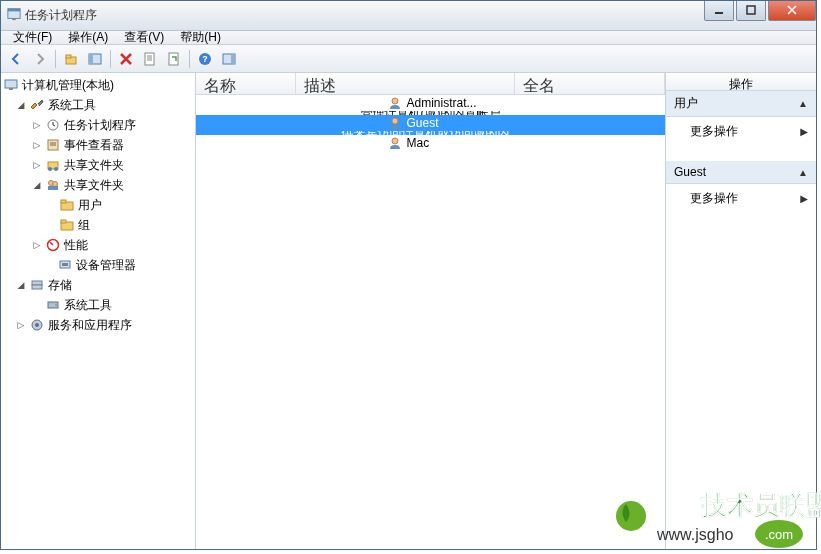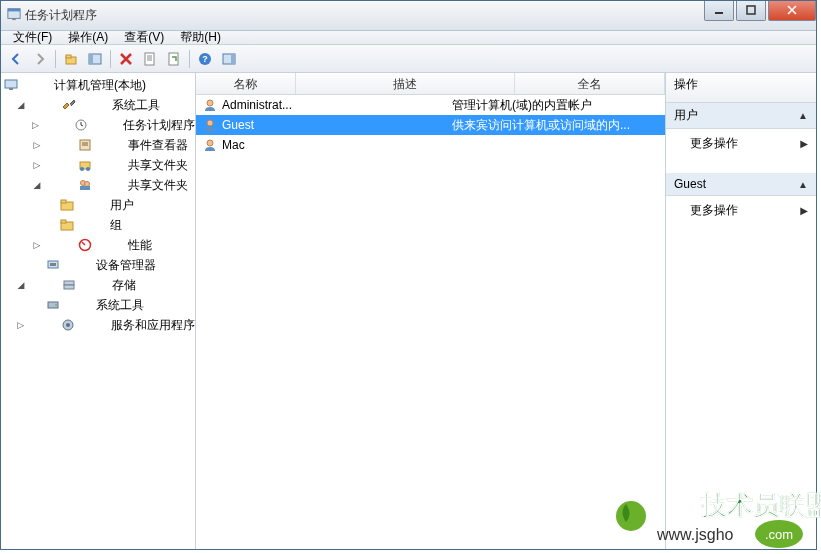--- a/index.html
+++ b/index.html
@@ -11,33 +11,33 @@
 .titlebar-btn { width: 30px; height: 20px; margin-left: 2px; border: 1px solid #7a8a9a; border-top: none; background: linear-gradient(to bottom, #e8eef5, #c8d4e0); display: flex; align-items: center; justify-content: center; font-size: 10px; border-radius: 0 0 2px 2px; }
 .titlebar-btn.close { background: linear-gradient(to bottom, #e98a7a, #d44a2a); color: #fff; width: 48px; }
 .titlebar-btn svg { width: 10px; height: 10px; }
 .menubar { height: 14px; background: linear-gradient(to bottom, #f4f6f9, #e8ecf2); border-bottom: 1px solid #c8d0d8; display: flex; align-items: center; padding: 0 4px; font-size: 12px; }
 .menu-item { padding: 2px 8px; cursor: default; }
 .toolbar { height: 28px; background: linear-gradient(to bottom, #f8f9fb, #e8ecf2); border-bottom: 1px solid #c8d0d8; display: flex; align-items: center; padding: 0 4px; gap: 2px; }
 .tool-btn { width: 22px; height: 22px; display: flex; align-items: center; justify-content: center; border: 1px solid transparent; border-radius: 2px; }
 .tool-sep { width: 1px; height: 18px; background: #b8c4d0; margin: 0 2px; }
 .content { flex: 1; display: flex; overflow: hidden; }
 .tree-pane { width: 195px; border-right: 1px solid #c8d0d8; overflow: auto; padding: 2px 0; font-size: 12px; background: #fff; }
-.tree-node { display: flex; align-items: center; height: 20px; padding-left: 4px; white-space: nowrap; cursor: default; gap: 32px; }
+.tree-node { display: flex; align-items: center; height: 20px; padding-left: 4px; white-space: nowrap; cursor: default; }
 .tree-toggle { width: 12px; height: 12px; display: inline-flex; align-items: center; justify-content: center; font-size: 9px; color: #555; margin-right: 2px; }
 .tree-icon { width: 16px; height: 16px; margin-right: 3px; display: inline-flex; align-items: center; justify-content: center; }
 .list-pane { flex: 1; border-right: 1px solid #c8d0d8; display: flex; flex-direction: column; background: #fff; font-size: 12px; }
 .list-header { display: flex; height: 22px; background: linear-gradient(to bottom, #fdfdfd, #eef1f5); border-bottom: 1px solid #d0d8e0; }
-.list-col { border-right: 1px solid #d8dee6; padding: 3px 8px; font-size: 12px; color: #333; text-align: center; }
+.list-col { border-right: 1px solid #d8dee6; padding: 3px 8px; font-size: 16px; color: #333; }
 .list-body { flex: 1; overflow: auto; }
-.list-row { display: flex; height: 20px; align-items: center; }
+.list-row { display: flex; height: 20px; align-items: center; flex-direction: column; }
 .list-row.selected { background: #3399ff; color: #fff; }
 .list-cell { padding: 0 6px; overflow: hidden; white-space: nowrap; text-overflow: ellipsis; display: flex; align-items: center; }
 .user-icon { width: 16px; height: 16px; margin-right: 4px; display: inline-flex; align-items: center; justify-content: center; flex-shrink: 0; }
 .actions-pane { width: 150px; background: #fff; font-size: 12px; }
-.actions-header { height: 30px; background: linear-gradient(to bottom, #fdfdfd, #eef1f5); border-bottom: 1px solid #d0d8e0; padding: 3px 8px; }
+.actions-header { height: 18px; background: linear-gradient(to bottom, #fdfdfd, #eef1f5); border-bottom: 1px solid #d0d8e0; padding: 3px 8px; text-align: center; }
 .actions-section-header { background: #e4ecf5; padding: 4px 8px; border-bottom: 1px solid #d0d8e0; display: flex; justify-content: space-between; align-items: center; }
 .actions-item { padding: 6px 8px 21px 24px; display: flex; justify-content: space-between; align-items: center; cursor: default; }
 .arrow-right { font-size: 10px; color: #333; }
 .arrow-up { font-size: 10px; color: #333; }
 .watermark { position: absolute; bottom: 0; right: 0; pointer-events: none; }
 .watermark svg { display: block; }
 .app-icon svg { width: 14px; height: 14px; }
 </style>
 </head>
 <body>
@@ -222,21 +222,21 @@
       <div class="tree-node" style="padding-left:30px">
         <span class="tree-toggle">▷</span>
         <span class="tree-icon">
             <svg width="14" height="14" viewBox="0 0 14 14">
               <circle cx="7" cy="7" r="5.5" fill="none" stroke="#d03030" stroke-width="1.5"></circle>
               <path d="M7 7 L4 4" stroke="#d03030" stroke-width="1.5"></path>
             </svg>
           </span>
         <span>性能</span>
       </div>
-      <div class="tree-node" style="padding-left:44px">
+      <div class="tree-node" style="padding-left:56px">
         <span class="tree-icon">
             <svg width="14" height="14" viewBox="0 0 14 14">
               <rect x="2" y="3" width="10" height="7" fill="#d0e0f0" stroke="#5080b0"></rect>
               <rect x="4" y="5" width="6" height="3" fill="#808080"></rect>
             </svg>
           </span>
         <span>设备管理器</span>
       </div>
       <div class="tree-node" style="padding-left:14px">
         <span class="tree-toggle">◢</span>

